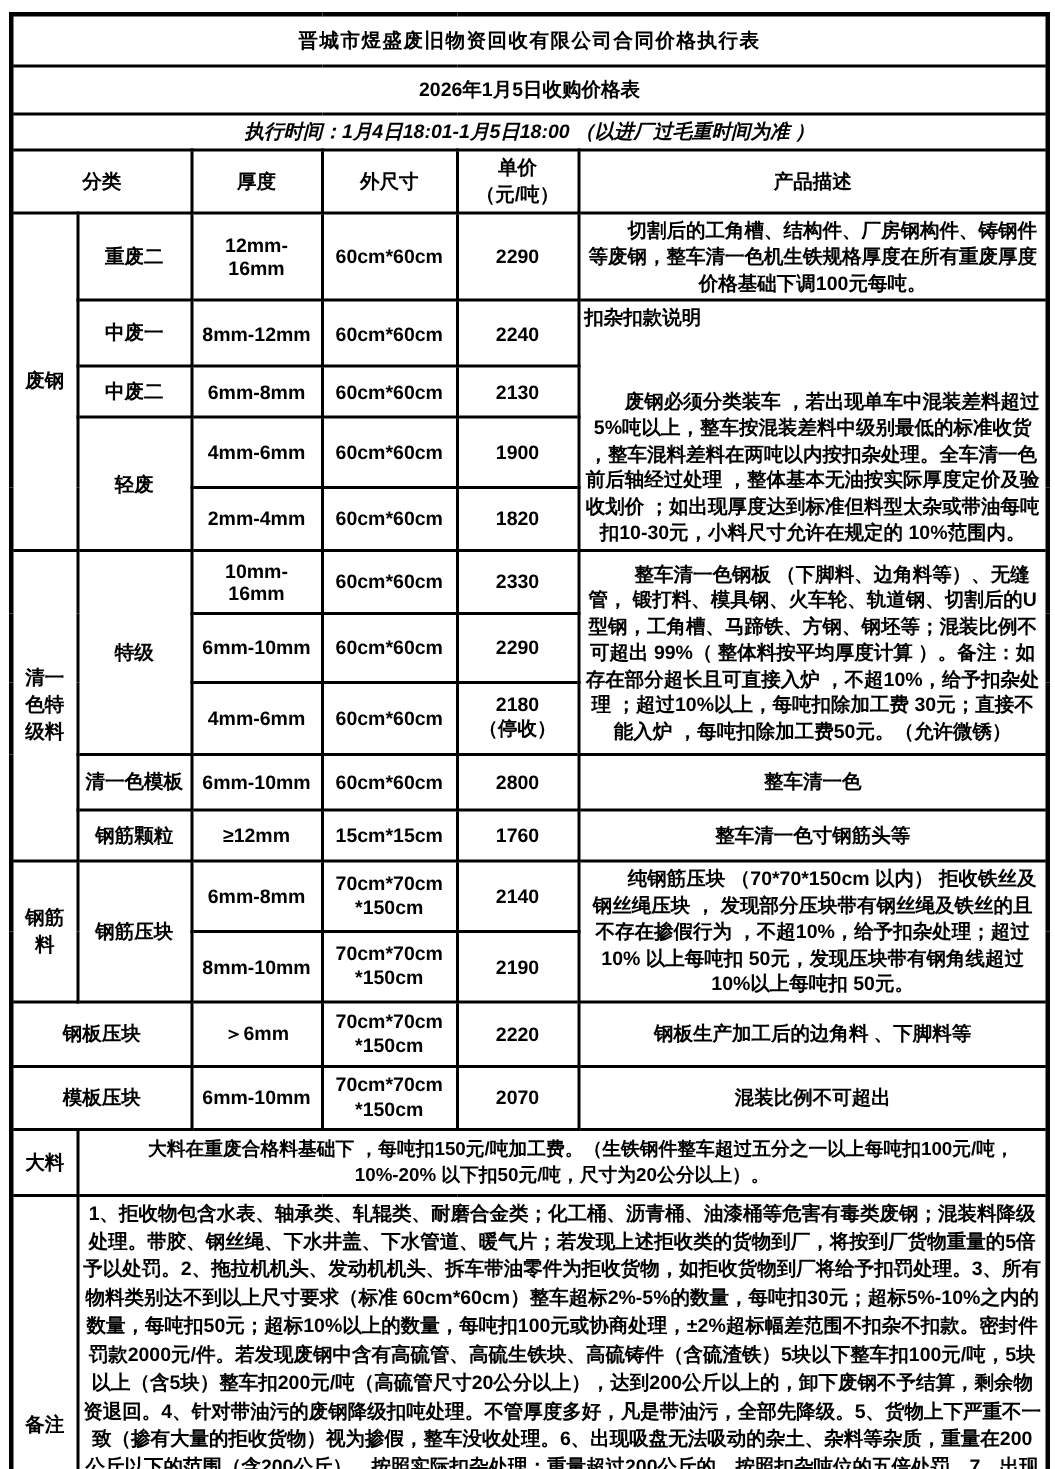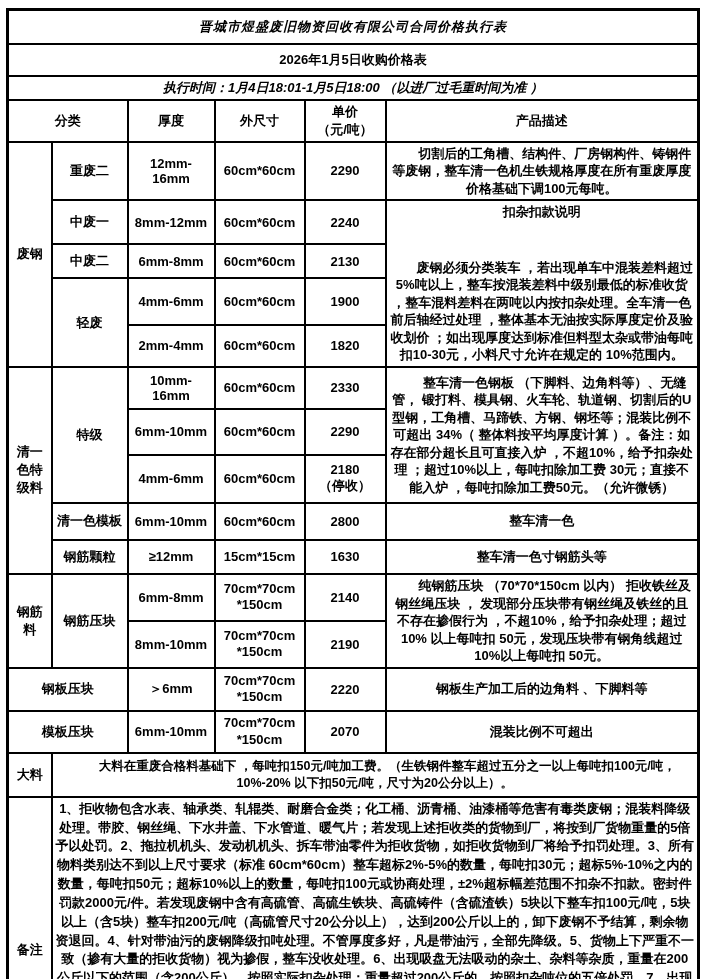--- a/index.html
+++ b/index.html
@@ -18,33 +18,33 @@
     border: 3px solid #000;
   }
   table.price-table td {
     border: 2px solid #000;
     text-align: center;
     vertical-align: middle;
     font-size: 13px;
     padding: 2px 3px;
     overflow: hidden;
   }
-  td.title-cell { font-size: 21px; letter-spacing: 1px; font-style: italic; }
+  td.title-cell { font-size: 21px; letter-spacing: 1px; }
   td.subtitle-cell { font-size: 14px; }
   td.exec-cell { font-size: 14px; font-style: italic; }
   td.head-cell { font-size: 13px; }
   td.desc-cell {
     text-align: justify;
     font-size: 12px;
     line-height: 1.35;
     padding: 3px 6px;
   }
   td.desc-center { font-size: 12px; text-align: center; }
   .indent { text-indent: 2em; margin-top: 38px; }
-  .center-line { text-align: center; text-indent: 0; }
+  .center-line { text-align: left; text-indent: 0; }
   .two-line { white-space: pre-line; line-height: 1.25; }
   .price-note { font-size: 13px; }
   td.remarks-cell {
     text-align: justify;
     font-size: 11px;
     line-height: 1.45;
     padding: 4px 6px;
     vertical-align: top;
   }
 </style>
@@ -117,21 +117,21 @@
         <td>60cm*60cm</td>
         <td>1820</td>
       </tr>
 
       <tr style="height:42px">
         <td rowspan="5">清一色特级料</td>
         <td rowspan="3">特级</td>
         <td>10mm-16mm</td>
         <td>60cm*60cm</td>
         <td>2330</td>
-        <td rowspan="3" class="desc-cell indent">整车清一色钢板 （下脚料、边角料等）、无缝管， 锻打料、模具钢、火车轮、轨道钢、切割后的U型钢，工角槽、马蹄铁、方钢、钢坯等；混装比例不可超出 34%（ 整体料按平均厚度计算 ）。备注：如存在部分超长且可直接入炉 ，不超10%，给予扣杂处理 ；超过10%以上，每吨扣除加工费 30元；直接不能入炉 ，每吨扣除加工费50元。（允许微锈）</td>
+        <td rowspan="3" class="desc-cell indent">整车清一色钢板 （下脚料、边角料等）、无缝管， 锻打料、模具钢、火车轮、轨道钢、切割后的U型钢，工角槽、马蹄铁、方钢、钢坯等；混装比例不可超出 99%（ 整体料按平均厚度计算 ）。备注：如存在部分超长且可直接入炉 ，不超10%，给予扣杂处理 ；超过10%以上，每吨扣除加工费 30元；直接不能入炉 ，每吨扣除加工费50元。（允许微锈）</td>
       </tr>
       <tr style="height:46px">
         <td>6mm-10mm</td>
         <td>60cm*60cm</td>
         <td>2290</td>
       </tr>
       <tr style="height:48px">
         <td>4mm-6mm</td>
         <td>60cm*60cm</td>
         <td>
@@ -143,21 +143,21 @@
         <td>清一色模板</td>
         <td>6mm-10mm</td>
         <td>60cm*60cm</td>
         <td>2800</td>
         <td class="desc-center">整车清一色</td>
       </tr>
       <tr style="height:34px">
         <td>钢筋颗粒</td>
         <td>≥12mm</td>
         <td>15cm*15cm</td>
-        <td>1630</td>
+        <td>1760</td>
         <td class="desc-center">整车清一色寸钢筋头等</td>
       </tr>
 
       <tr style="height:43px">
         <td rowspan="2">钢筋料</td>
         <td rowspan="2">钢筋压块</td>
         <td>6mm-8mm</td>
         <td class="two-line">70cm*70cm
 *150cm</td>
         <td>2140</td>

